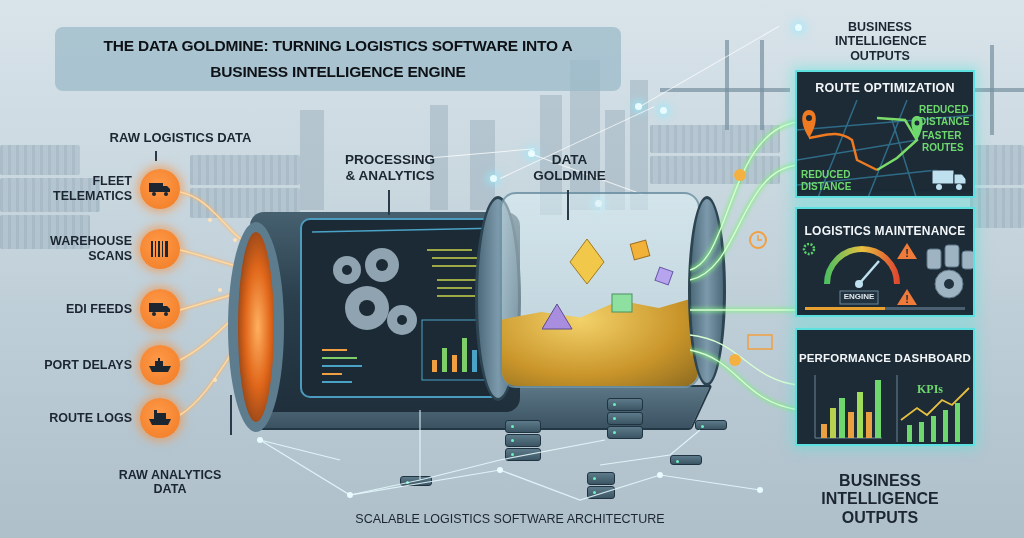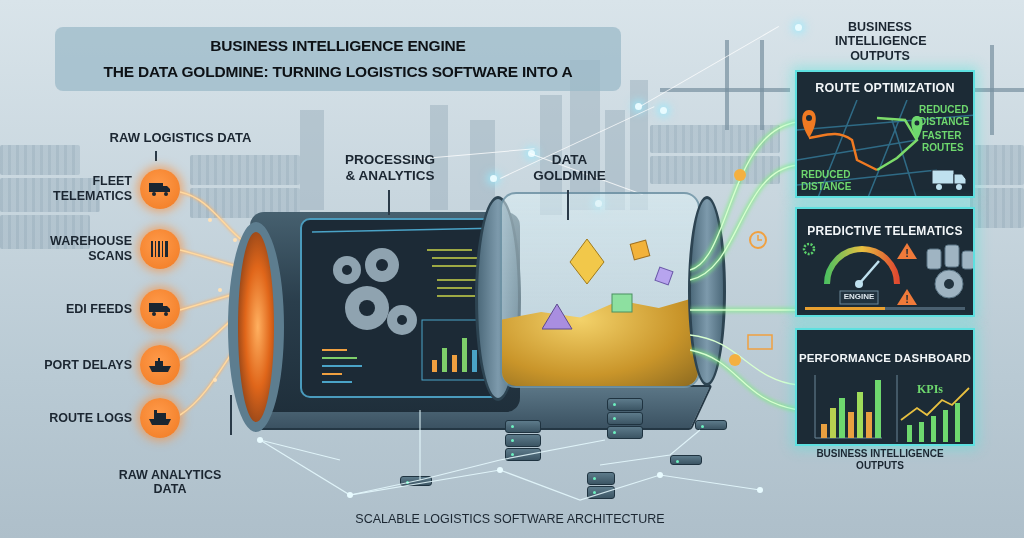--- a/index.html
+++ b/index.html
@@ -91,22 +91,22 @@
   <div class="net-dot" style="left:490px;top:175px;"></div>
   <div class="net-dot" style="left:595px;top:200px;"></div>
   <div class="net-dot" style="left:795px;top:24px;"></div>
   <div class="net-line" style="left:640px;top:106px;width:160px;transform:rotate(-30deg);"></div>
   <div class="net-line" style="left:500px;top:178px;width:170px;transform:rotate(-25deg);"></div>
   <div class="net-line" style="left:530px;top:153px;width:120px;transform:rotate(20deg);"></div>
   <div class="net-line" style="left:400px;top:160px;width:135px;transform:rotate(-5deg);"></div>
 </div>
 
 <div class="title-box">
+  <div>THE DATA GOLDMINE: TURNING LOGISTICS SOFTWARE INTO A</div>
   <div>BUSINESS INTELLIGENCE ENGINE</div>
-  <div>THE DATA GOLDMINE: TURNING LOGISTICS SOFTWARE INTO A</div>
 </div>
 
 <div class="lbl" style="left:88px;top:131px;width:185px;font-size:13px;">RAW LOGISTICS DATA</div>
 <div class="tick" style="left:155px;top:151px;height:10px;"></div>
 
 <div class="src" style="top:169px;">
   <div class="src-text">
       <div>FLEET</div>
       <div>TELEMATICS</div>
     </div>
@@ -382,21 +382,21 @@
     <div>FASTER</div>
     <div>ROUTES</div>
   </div>
   <div class="green-txt abs" style="left:4px;top:97px;width:50px;">
     <div>REDUCED</div>
     <div>DISTANCE</div>
   </div>
 </div>
 
 <div class="panel" style="left:795px;top:207px;width:180px;height:110px;">
-  <div class="panel-title" style="top:15px;font-size:12px;">PREDICTIVE TELEMATICS</div>
+  <div class="panel-title" style="top:15px;font-size:12px;">LOGISTICS MAINTENANCE</div>
   <svg class="abs" style="left:0;top:30px;" width="180" height="80">
     <g>
         <circle cx="12" cy="10" r="5" fill="none" stroke="#5bd06a" stroke-width="2.5" stroke-dasharray="2 1.5"></circle>
       </g>
     <path d="M30 45 A35 35 0 0 1 100 45" stroke="url(#gg)" stroke-width="6" fill="none"></path>
     <defs>
         <linearGradient id="gg">
           <stop offset="0" stop-color="#4fc060"></stop>
           <stop offset=".5" stop-color="#e8c040"></stop>
           <stop offset="1" stop-color="#e04a30"></stop>
@@ -444,16 +444,16 @@
         <rect x="110" y="55" width="5" height="17"></rect>
         <rect x="122" y="52" width="5" height="20"></rect>
         <rect x="134" y="46" width="5" height="26"></rect>
         <rect x="146" y="40" width="5" height="32"></rect>
         <rect x="158" y="33" width="5" height="39"></rect>
       </g>
   </svg>
   <div class="abs" style="left:120px;top:52px;width:40px;font-family:Liberation Serif, serif;font-weight:700;font-size:12px;color:#6ed86e;">KPIs</div>
 </div>
 
-<div class="lbl" style="left:780px;top:448px;width:200px;font-size:10px;">
+<div class="lbl" style="left:780px;top:472px;width:200px;font-size:16px;">
   <div>BUSINESS INTELLIGENCE</div>
   <div>OUTPUTS</div>
 </div>
 
 </body></html>

